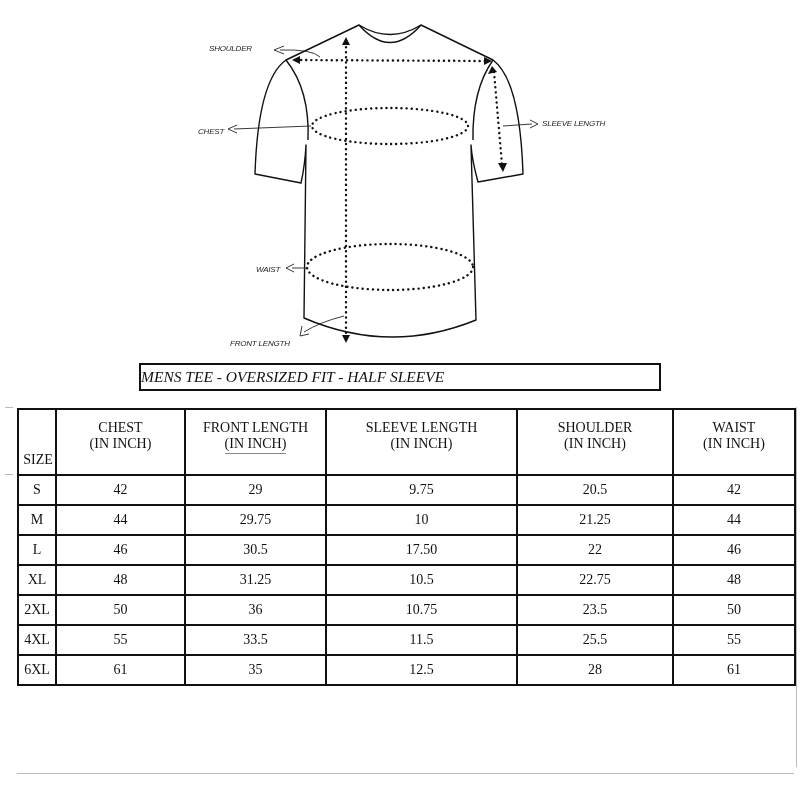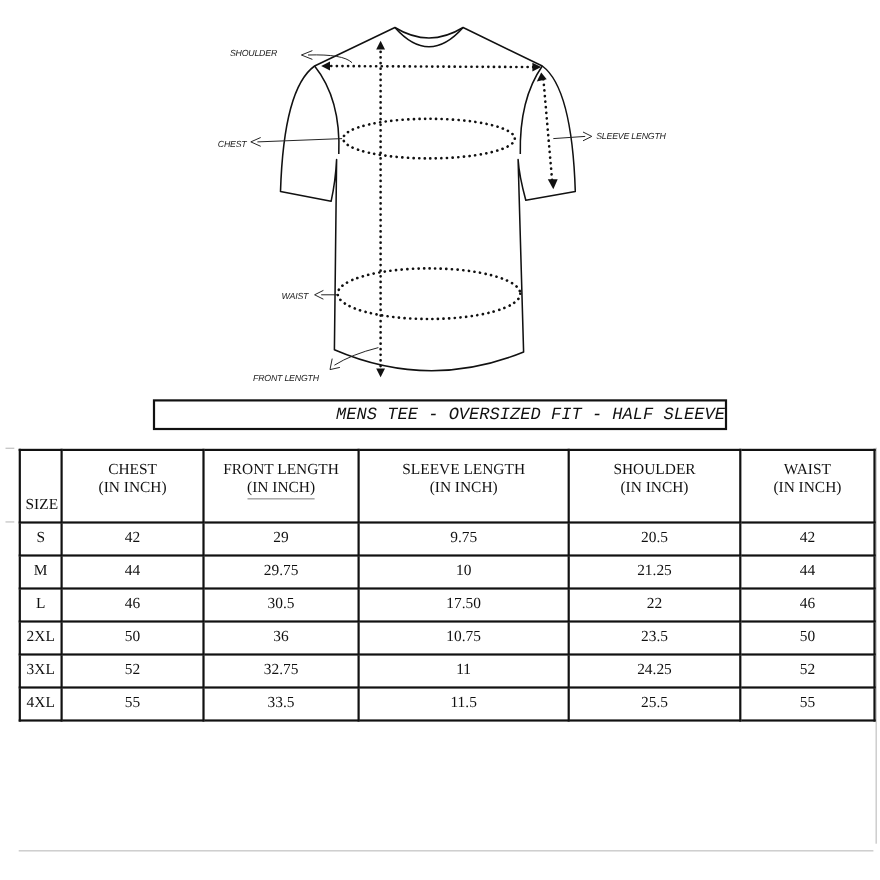--- a/index.html
+++ b/index.html
@@ -4,22 +4,22 @@
   <style>
     html, body { margin:0; padding:0; background:#ffffff; }
     body { width:800px; height:800px; position:relative; overflow:hidden;
            font-family:"Liberation Serif", serif; color:#111; }
     .diagram { position:absolute; left:0; top:0; width:800px; height:360px; }
     .diagram svg { position:absolute; left:0; top:0; }
     .dlabel { position:absolute; font-family:"Liberation Sans", sans-serif; font-style:italic;
               font-size:8px; color:#222; white-space:nowrap; letter-spacing:-0.2px; }
     .title-box { position:absolute; left:139px; top:363px; width:518px; height:24px;
                  border:2px solid #111; box-sizing:content-box;
-                 display:flex; align-items:center; justify-content:flex-end;
-                 font-family:Liberation Mono, monospace; font-style:italic; font-size:15.5px; color:#111; }
+                 display:flex; align-items:center; justify-content:flex-start;
+                 font-family:Liberation Serif, serif; font-style:italic; font-size:15.5px; color:#111; }
     table.size-table { position:absolute; left:17px; top:408px; border-collapse:collapse;
                        table-layout:fixed; width:777px; }
     table.size-table td, table.size-table th { border:2.5px solid #111; text-align:center;
                        font-weight:normal; font-size:14px; padding:0; }
     table.size-table thead th { height:64px; vertical-align:top; }
     .hdr { display:flex; flex-direction:column; align-items:center; justify-content:space-between; height:64px; }
     .hdr .l1 { margin-top:10px; }
     .hdr .l2 { margin-bottom:23px; }
     th.size-head { vertical-align:bottom !important; text-align:left; }
     th.size-head span { display:block; padding:0 0 6px 2px; }
@@ -159,37 +159,45 @@
     </tr>
     <tr>
       <td>L</td>
       <td>46</td>
       <td>30.5</td>
       <td>17.50</td>
       <td>22</td>
       <td>46</td>
     </tr>
     <tr>
+      <td>XL</td>
+      <td>48</td>
+      <td>31.25</td>
+      <td>10.5</td>
+      <td>22.75</td>
+      <td>48</td>
+    </tr>
+    <tr>
       <td>2XL</td>
       <td>50</td>
       <td>36</td>
       <td>10.75</td>
       <td>23.5</td>
       <td>50</td>
     </tr>
     <tr>
-      <td>3XL</td>
-      <td>52</td>
-      <td>32.75</td>
-      <td>11</td>
-      <td>24.25</td>
-      <td>52</td>
-    </tr>
-    <tr>
       <td>4XL</td>
       <td>55</td>
       <td>33.5</td>
       <td>11.5</td>
       <td>25.5</td>
       <td>55</td>
     </tr>
+    <tr>
+      <td>6XL</td>
+      <td>61</td>
+      <td>35</td>
+      <td>12.5</td>
+      <td>28</td>
+      <td>61</td>
+    </tr>
   </tbody>
 </table>
 
 </body></html>

